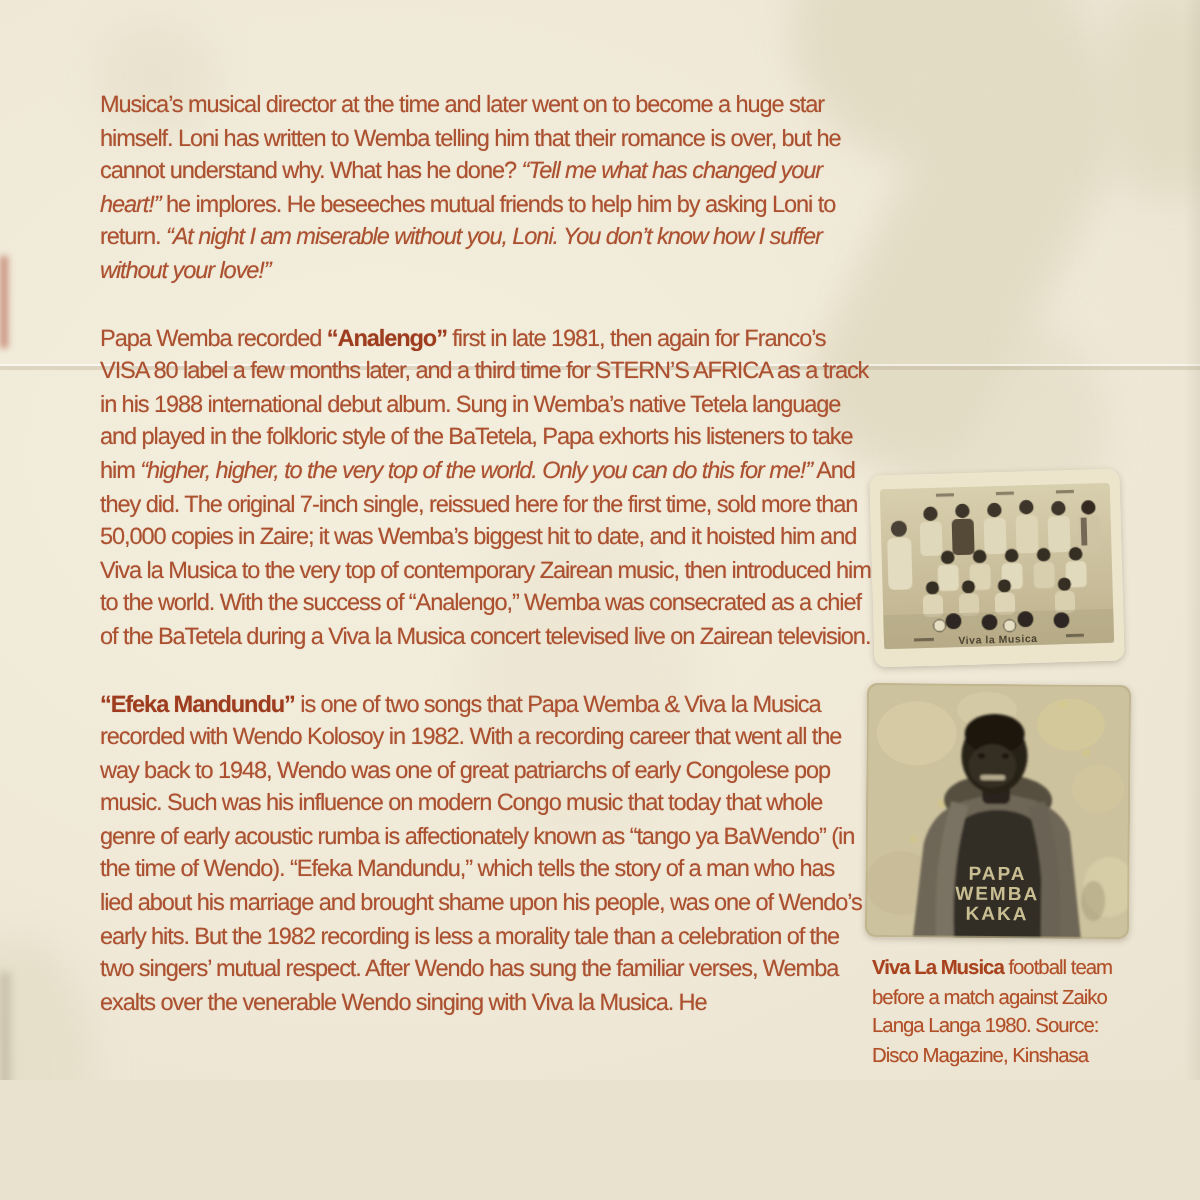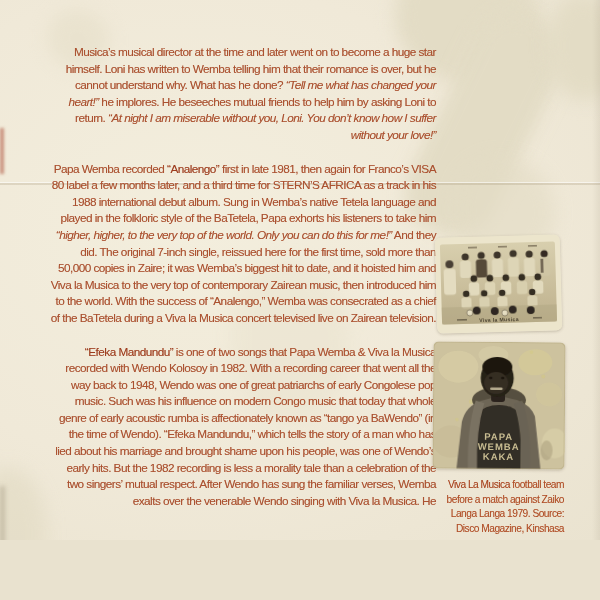--- a/index.html
+++ b/index.html
@@ -4,21 +4,20 @@
 <style>
   html,body{margin:0;padding:0;}
   body{
     width:600px;height:600px;
     font-family:"Liberation Sans",sans-serif;
     background:#e9e2cf;
   }
   .page{
     position:relative;width:600px;height:540px;overflow:hidden;
     background:radial-gradient(ellipse at 32% 42%, #f3eedd 0%, #f0e9d8 55%, #eae3d0 100%);
-    text-align:right;
   }
   
   .blob{position:absolute;background:#e3dcc5;filter:blur(9px);border-radius:45% 55% 50% 50%;}
   .blob.a{left:395px;top:-45px;width:150px;height:130px;transform:rotate(18deg);}
   .blob.b{left:438px;top:8px;width:92px;height:235px;transform:rotate(26deg);border-radius:40px;}
   .blob.c{left:548px;top:-5px;width:75px;height:105px;}
   .blob.d{left:455px;top:158px;width:100px;height:105px;opacity:.65;}
   .blob.e{left:48px;top:10px;width:62px;height:58px;opacity:.5;}
   .blob.f{left:-25px;top:468px;width:72px;height:125px;opacity:.7;}
   .blob.g{left:505px;top:568px;width:105px;height:45px;opacity:.55;}
@@ -32,21 +31,21 @@
   .edge-right{position:absolute;right:0;top:0;width:8px;height:600px;background:linear-gradient(to left, rgba(120,108,85,.10), rgba(120,108,85,0));}
 
   
   .text-col{
     position:absolute;left:50px;top:44px;width:386px;
     color:#ab5130;font-size:11.8px;line-height:16.6px;letter-spacing:-0.55px;
     text-shadow:0 0 .5px rgba(171,81,48,.45);
   }
   .text-col p{margin:0 0 17px 0;}
   .it{font-style:italic;}
-  .b{font-weight:normal;color:#9d3c1e;}
+  .b{font-weight:bold;color:#9d3c1e;}
 
   
   .photo-col{position:absolute;left:433px;top:236px;width:140px;}
   figure{margin:0;padding:0;}
   .photo{display:block;box-shadow:0 1px 3px rgba(96,84,60,.30);}
   .photo.team{width:125px;height:96px;margin-left:3px;transform:rotate(-1.6deg);border-radius:6px;}
   .photo.portrait{width:132px;height:127px;margin-top:10px;transform:rotate(.5deg);border-radius:5px;}
   .photo svg{display:block;width:100%;height:100%;}
   .caption{
     margin:9px 0 0 3px;width:128px;
@@ -194,16 +193,16 @@
         </g>
         <g font-family="Liberation Sans, sans-serif" font-weight="bold" fill="#c9bd92" text-anchor="middle" letter-spacing="1">
           <text x="66" y="98" font-size="9.5">PAPA</text>
           <text x="66" y="108" font-size="9.5">WEMBA</text>
           <text x="66" y="118" font-size="9.5">KAKA</text>
         </g>
         <rect x="0.5" y="0.5" width="131" height="126" rx="5" fill="none" stroke="#b8ab84" stroke-width="1" opacity="0.6"></rect>
       </svg>
     </figure>
 
-    <figcaption class="caption"><span class="b">Viva La Musica</span><span> football team before a match against Zaiko Langa Langa 1979. Source: Disco Magazine, Kinshasa</span></figcaption>
+    <figcaption class="caption"><span class="b">Viva La Musica</span><span> football team before a match against Zaiko Langa Langa 1980. Source: Disco Magazine, Kinshasa</span></figcaption>
 
   </aside>
 </div>
 
 </body></html>

